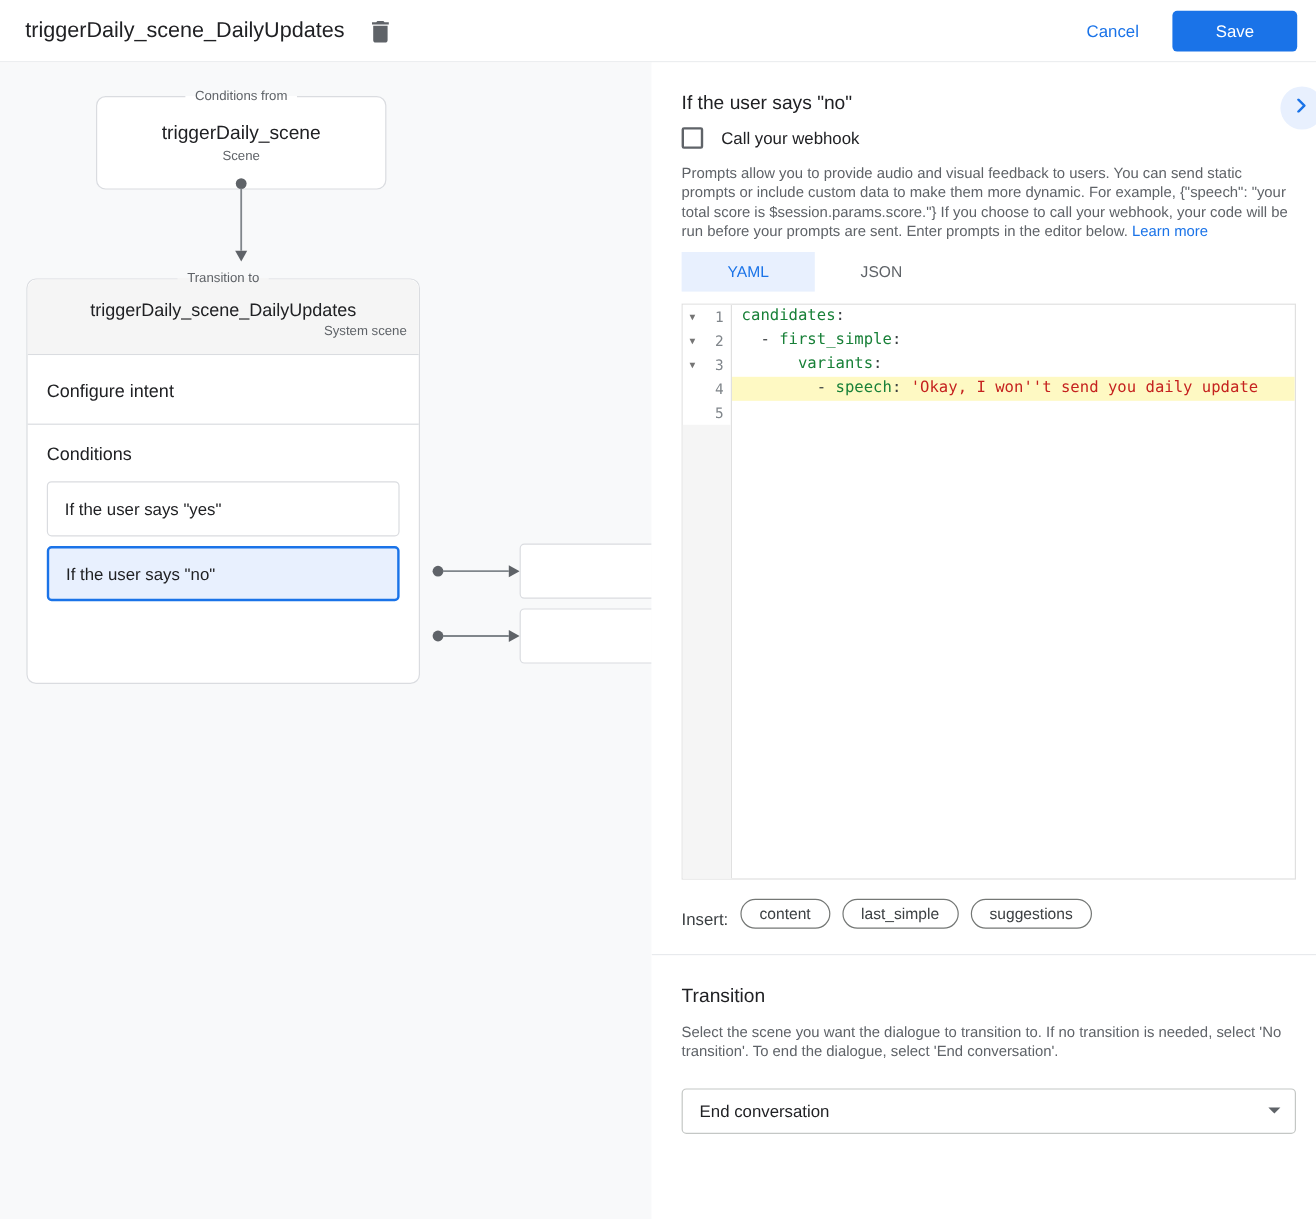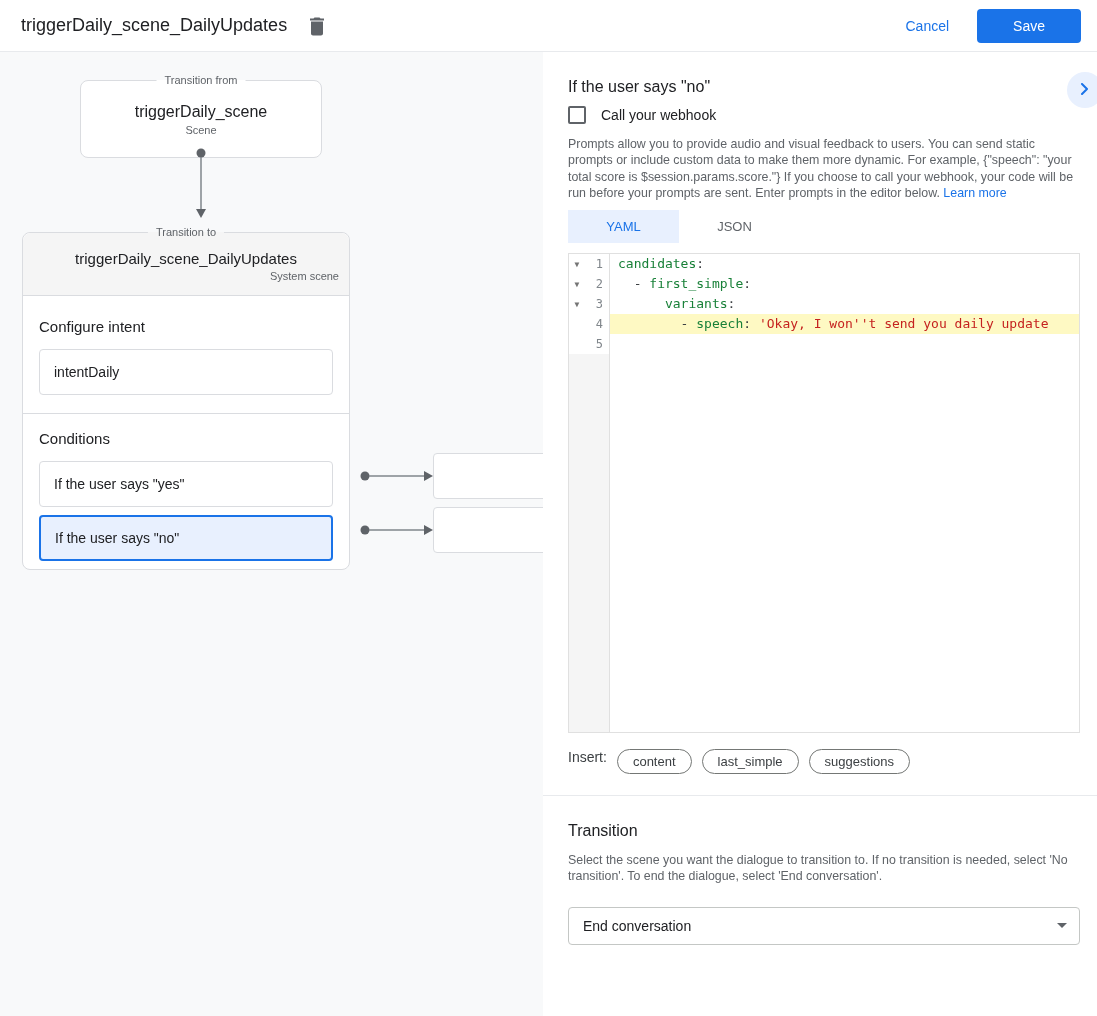--- a/index.html
+++ b/index.html
@@ -88,21 +88,21 @@
   .fold { width:16px; text-align:center; font-size:8px; color:#757575; cursor:pointer; }
   .lnum { flex:1; text-align:right; padding-right:6px; color:#80868b; font-size:12px; }
   .gut-fill { flex:1; background:#f5f5f5; }
   .code-area { flex:1; overflow:hidden; }
   .code-line { height:20px; line-height:20px; padding-left:8px; white-space:pre; cursor:text; }
   .code-line.hl { background:#fef9c3; }
   .tok-key { color:#188038; }
   .tok-plain { color:#3c4043; }
   .tok-string { color:#c5221f; }
 
-  .insert-row { display:flex; align-items:flex-start; margin-top:16px; }
+  .insert-row { display:flex; align-items:flex-end; margin-top:16px; }
   .insert-label { font-size:14px; color:#3c4043; }
   .chip { border:1px solid #747775; border-radius:14px; background:#fff; padding:4px 15px;
     font-size:13px; color:#3c4043; margin-left:10px; cursor:pointer; font-family:inherit; }
 
   .panel-divider { border-top:1px solid #e8eaed; margin:21px -17px 0 -25px; }
   .transition-heading { margin-top:26px; font-size:16px; font-weight:400; color:#202124; }
   .select-box { margin-top:22px; height:38px; border:1px solid #c4c7c5; border-radius:4px;
     display:flex; align-items:center; justify-content:space-between; padding:0 12px 0 14px;
     font-size:14px; color:#202124; cursor:pointer; background:#fff; }
   .caret { width:0; height:0; border-left:5px solid transparent; border-right:5px solid transparent;
@@ -123,40 +123,39 @@
   <div class="topbar-spacer"></div>
   <button class="cancel-btn">Cancel</button>
   <button class="save-btn">Save</button>
 </div>
 
 <div class="main">
 
   <div class="canvas">
 
     <div class="flow-card from-card">
-      <span class="card-legend">Transition from</span>
+      <span class="card-legend">Conditions from</span>
       <div class="card-title">triggerDaily_scene</div>
       <div class="card-subtitle">Scene</div>
     </div>
 
     <svg class="flow-arrow" style="left:195px; top:96px;" width="12" height="72" viewBox="0 0 12 72">
       <circle cx="6" cy="5" r="4.5" fill="#5f6368"></circle>
       <line x1="6" y1="9" x2="6" y2="61" stroke="#80868b" stroke-width="1.5"></line>
       <polygon points="1,61 11,61 6,70" fill="#5f6368"></polygon>
     </svg>
 
     <div class="flow-card to-card">
       <span class="card-legend">Transition to</span>
       <div class="to-card-header">
         <div class="card-title">triggerDaily_scene_DailyUpdates</div>
         <div class="card-subtitle">System scene</div>
       </div>
       <div class="to-card-body">
         <div class="section-label">Configure intent</div>
-        <div class="intent-box">intentDaily</div>
         <div class="card-divider"></div>
         <div class="section-label">Conditions</div>
         <div id="conditions-list">
             <div class="condition">If the user says "yes"</div>
             <div class="condition selected">If the user says "no"</div>
           </div>
       </div>
     </div>
 
     <svg class="flow-arrow" style="left:360px; top:418px;" width="74" height="12" viewBox="0 0 74 12">

